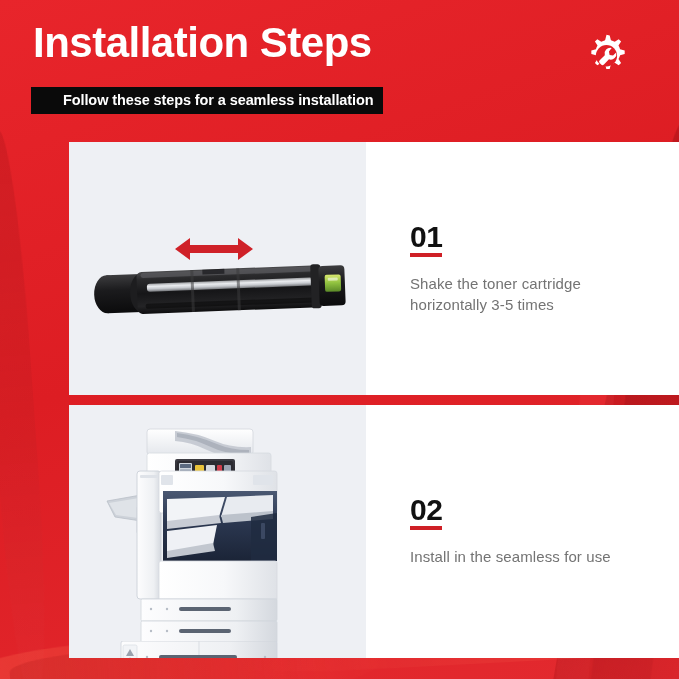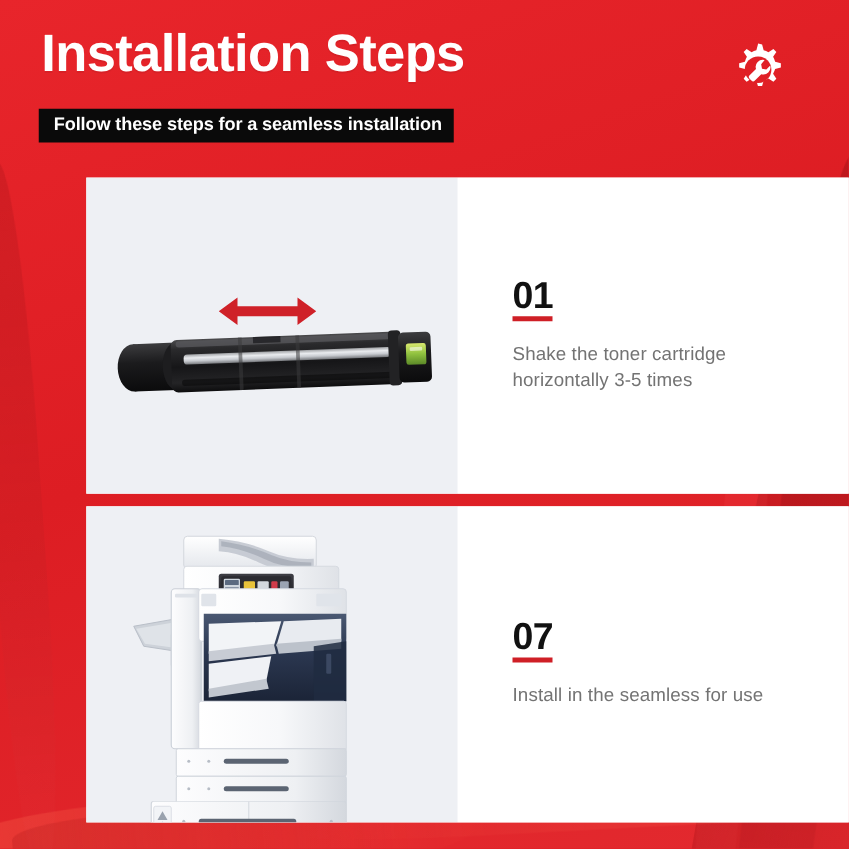--- a/index.html
+++ b/index.html
@@ -103,20 +103,21 @@
     background: #0a0a0a;
     padding: 4px 10px 5px 12px;
     display: inline-block;
   }
   #subtitle-banner span {
     color: #ffffff;
     font-size: 14.5px;
     font-weight: 700;
     letter-spacing: -0.1px;
     white-space: nowrap;
+    margin-left: 20px;
   }
   #gear-wrap {
     position: absolute;
     right: 33px;
     top: 31px;
     width: 48px;
     height: 48px;
   }
 
   
@@ -423,16 +424,16 @@
       <circle cx="164" cy="16" r="1.2" fill="#b7bdc6"></circle>
 
       <ellipse cx="44" cy="40" rx="7" ry="6" fill="#2d3138"></ellipse>
       <ellipse cx="44" cy="38" rx="7" ry="4" fill="#3c424b"></ellipse>
       <ellipse cx="150" cy="40" rx="7" ry="6" fill="#2d3138"></ellipse>
       <ellipse cx="150" cy="38" rx="7" ry="4" fill="#3c424b"></ellipse>
     </svg>
   </div>
 
   <div class="card-body">
-    <div class="step-num">07</div>
+    <div class="step-num">02</div>
     <div class="step-text">Install in the seamless for use</div>
   </div>
 </div>
 
 </body></html>

